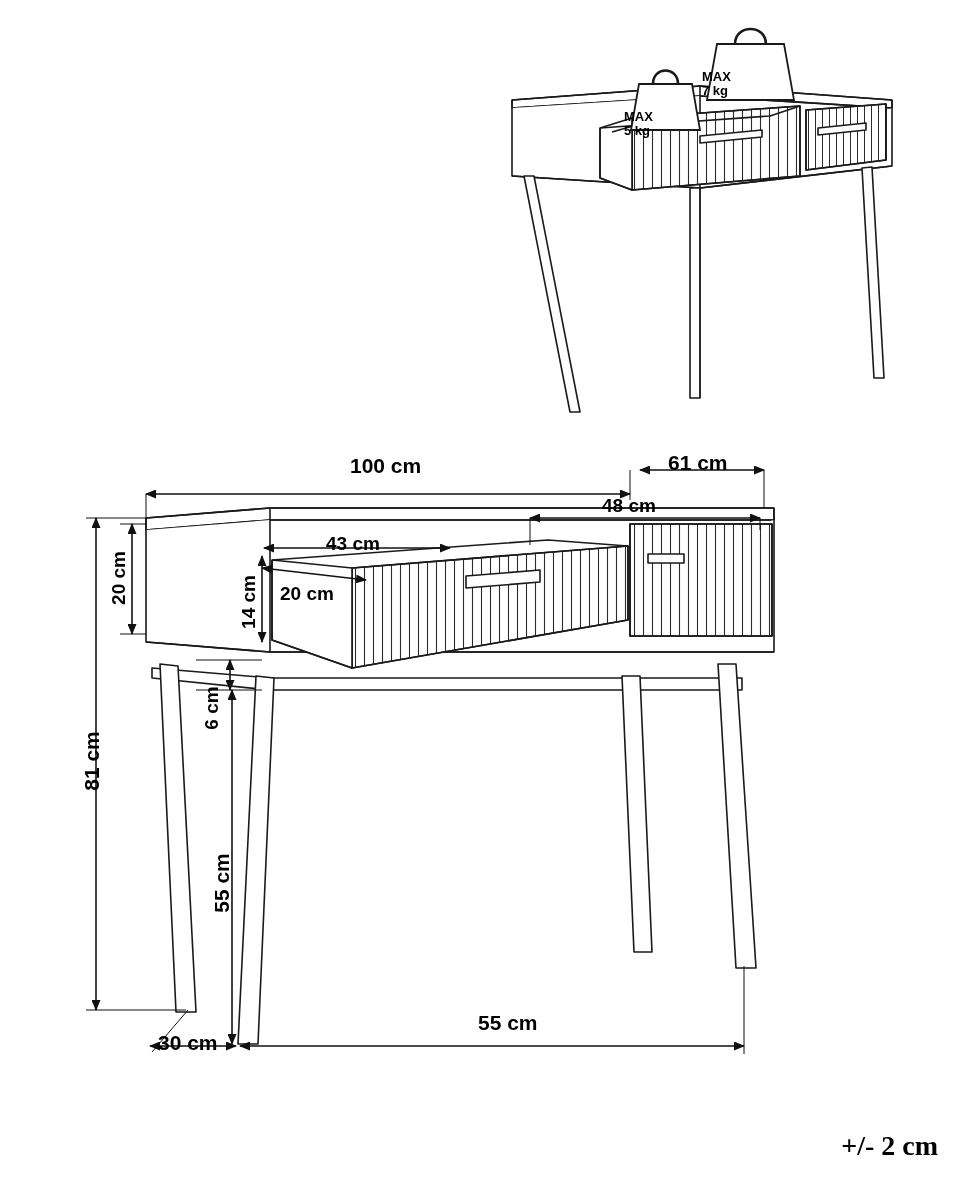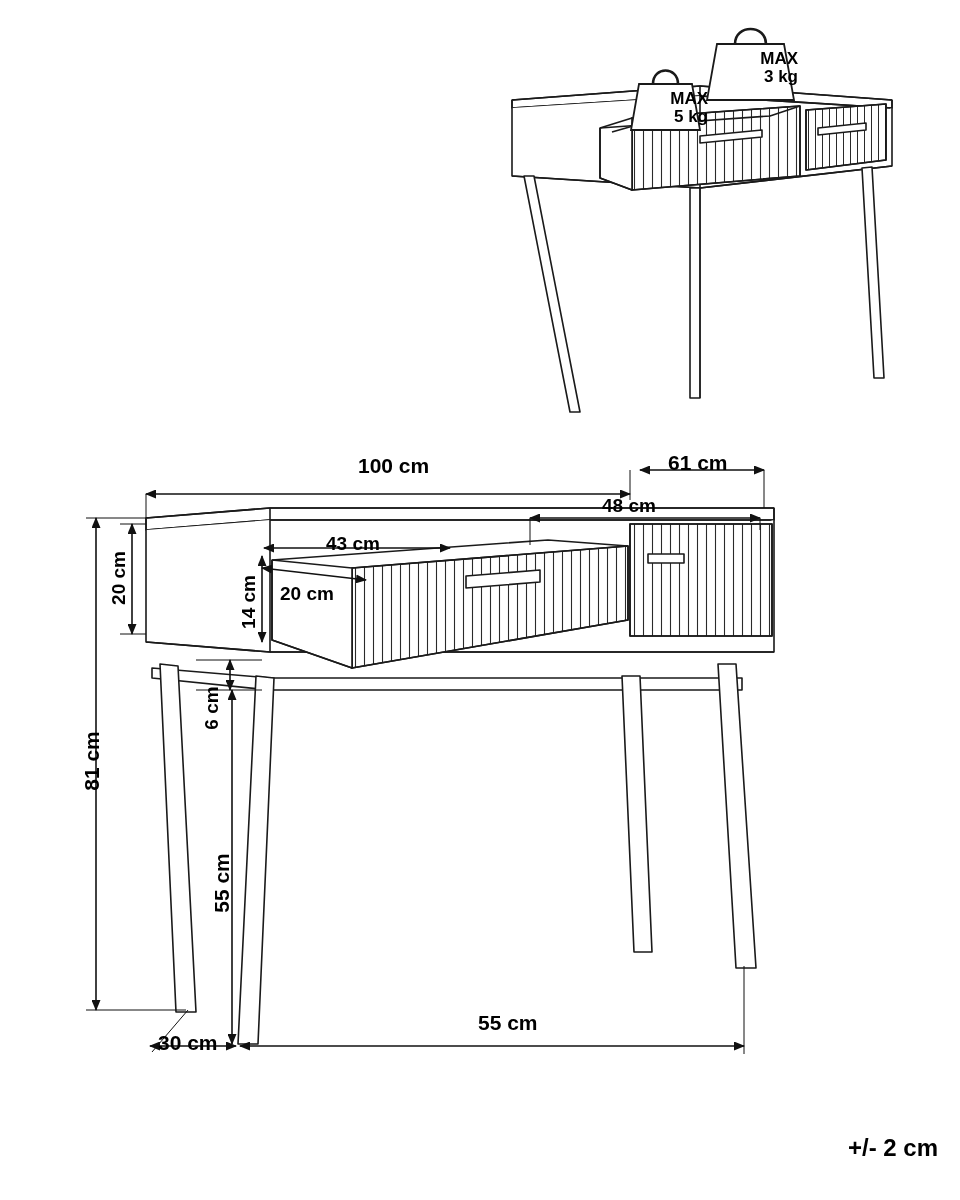--- a/index.html
+++ b/index.html
@@ -36,29 +36,31 @@
     white-space: nowrap;
     line-height: 1.05;
   }
   .lbl.vert {
     transform-origin: center center;
   }
   .tol {
     position: absolute;
     right: 22px;
     bottom: 38px;
-    font-size: 24px;
+    font-size: 28px;
     font-weight: bold;
+    font-family: Liberation Serif, serif;
   }
   .maxlabel {
     position: absolute;
-    text-align: right;
-    font-size: 17px;
+    text-align: left;
+    font-size: 13px;
     font-weight: bold;
     line-height: 1.08;
+    margin-top: 20px;
   }
 </style>
 </head>
 <body>
 
 <div id="diagram-root">
 
   <svg class="dwg" viewBox="0 0 960 1200" xmlns="http://www.w3.org/2000/svg">
     <defs>
       <marker id="arrEnd" markerWidth="11" markerHeight="9" refX="10" refY="4.5" orient="auto" markerUnits="userSpaceOnUse">
@@ -194,28 +196,28 @@
       <line x1="150" y1="1046" x2="236" y2="1046" marker-start="url(#arrStart)" marker-end="url(#arrEnd)"></line>
 
       <line x1="240" y1="1046" x2="744" y2="1046" marker-start="url(#arrStart)" marker-end="url(#arrEnd)"></line>
       <line x1="744" y1="966" x2="744" y2="1054" stroke-width="1"></line>
       <line x1="188" y1="1010" x2="152" y2="1052" stroke-width="1"></line>
     </g>
   </svg>
 
   <div class="maxlabel" style="left:702px; top:50px; width:96px;">
     <div>MAX</div>
-    <div>3 kg</div>
+    <div>7 kg</div>
   </div>
   <div class="maxlabel" style="left:624px; top:90px; width:84px;">
     <div>MAX</div>
     <div>5 kg</div>
   </div>
 
-  <div class="lbl" style="left:358px; top:455px; font-size:21px;">100 cm</div>
+  <div class="lbl" style="left:350px; top:455px; font-size:21px;">100 cm</div>
 
   <div class="lbl" style="left:668px; top:452px; font-size:21px;">61 cm</div>
 
   <div class="lbl" style="left:602px; top:496px; font-size:19px;">48 cm</div>
 
   <div class="lbl" style="left:326px; top:534px; font-size:19px;text-align:right;">43 cm</div>
 
   <div class="lbl" style="left:280px; top:584px; font-size:19px;">20 cm</div>
 
   <div class="lbl vert" style="left:92px; top:568px; font-size:19px; transform:rotate(-90deg);">20 cm</div>

